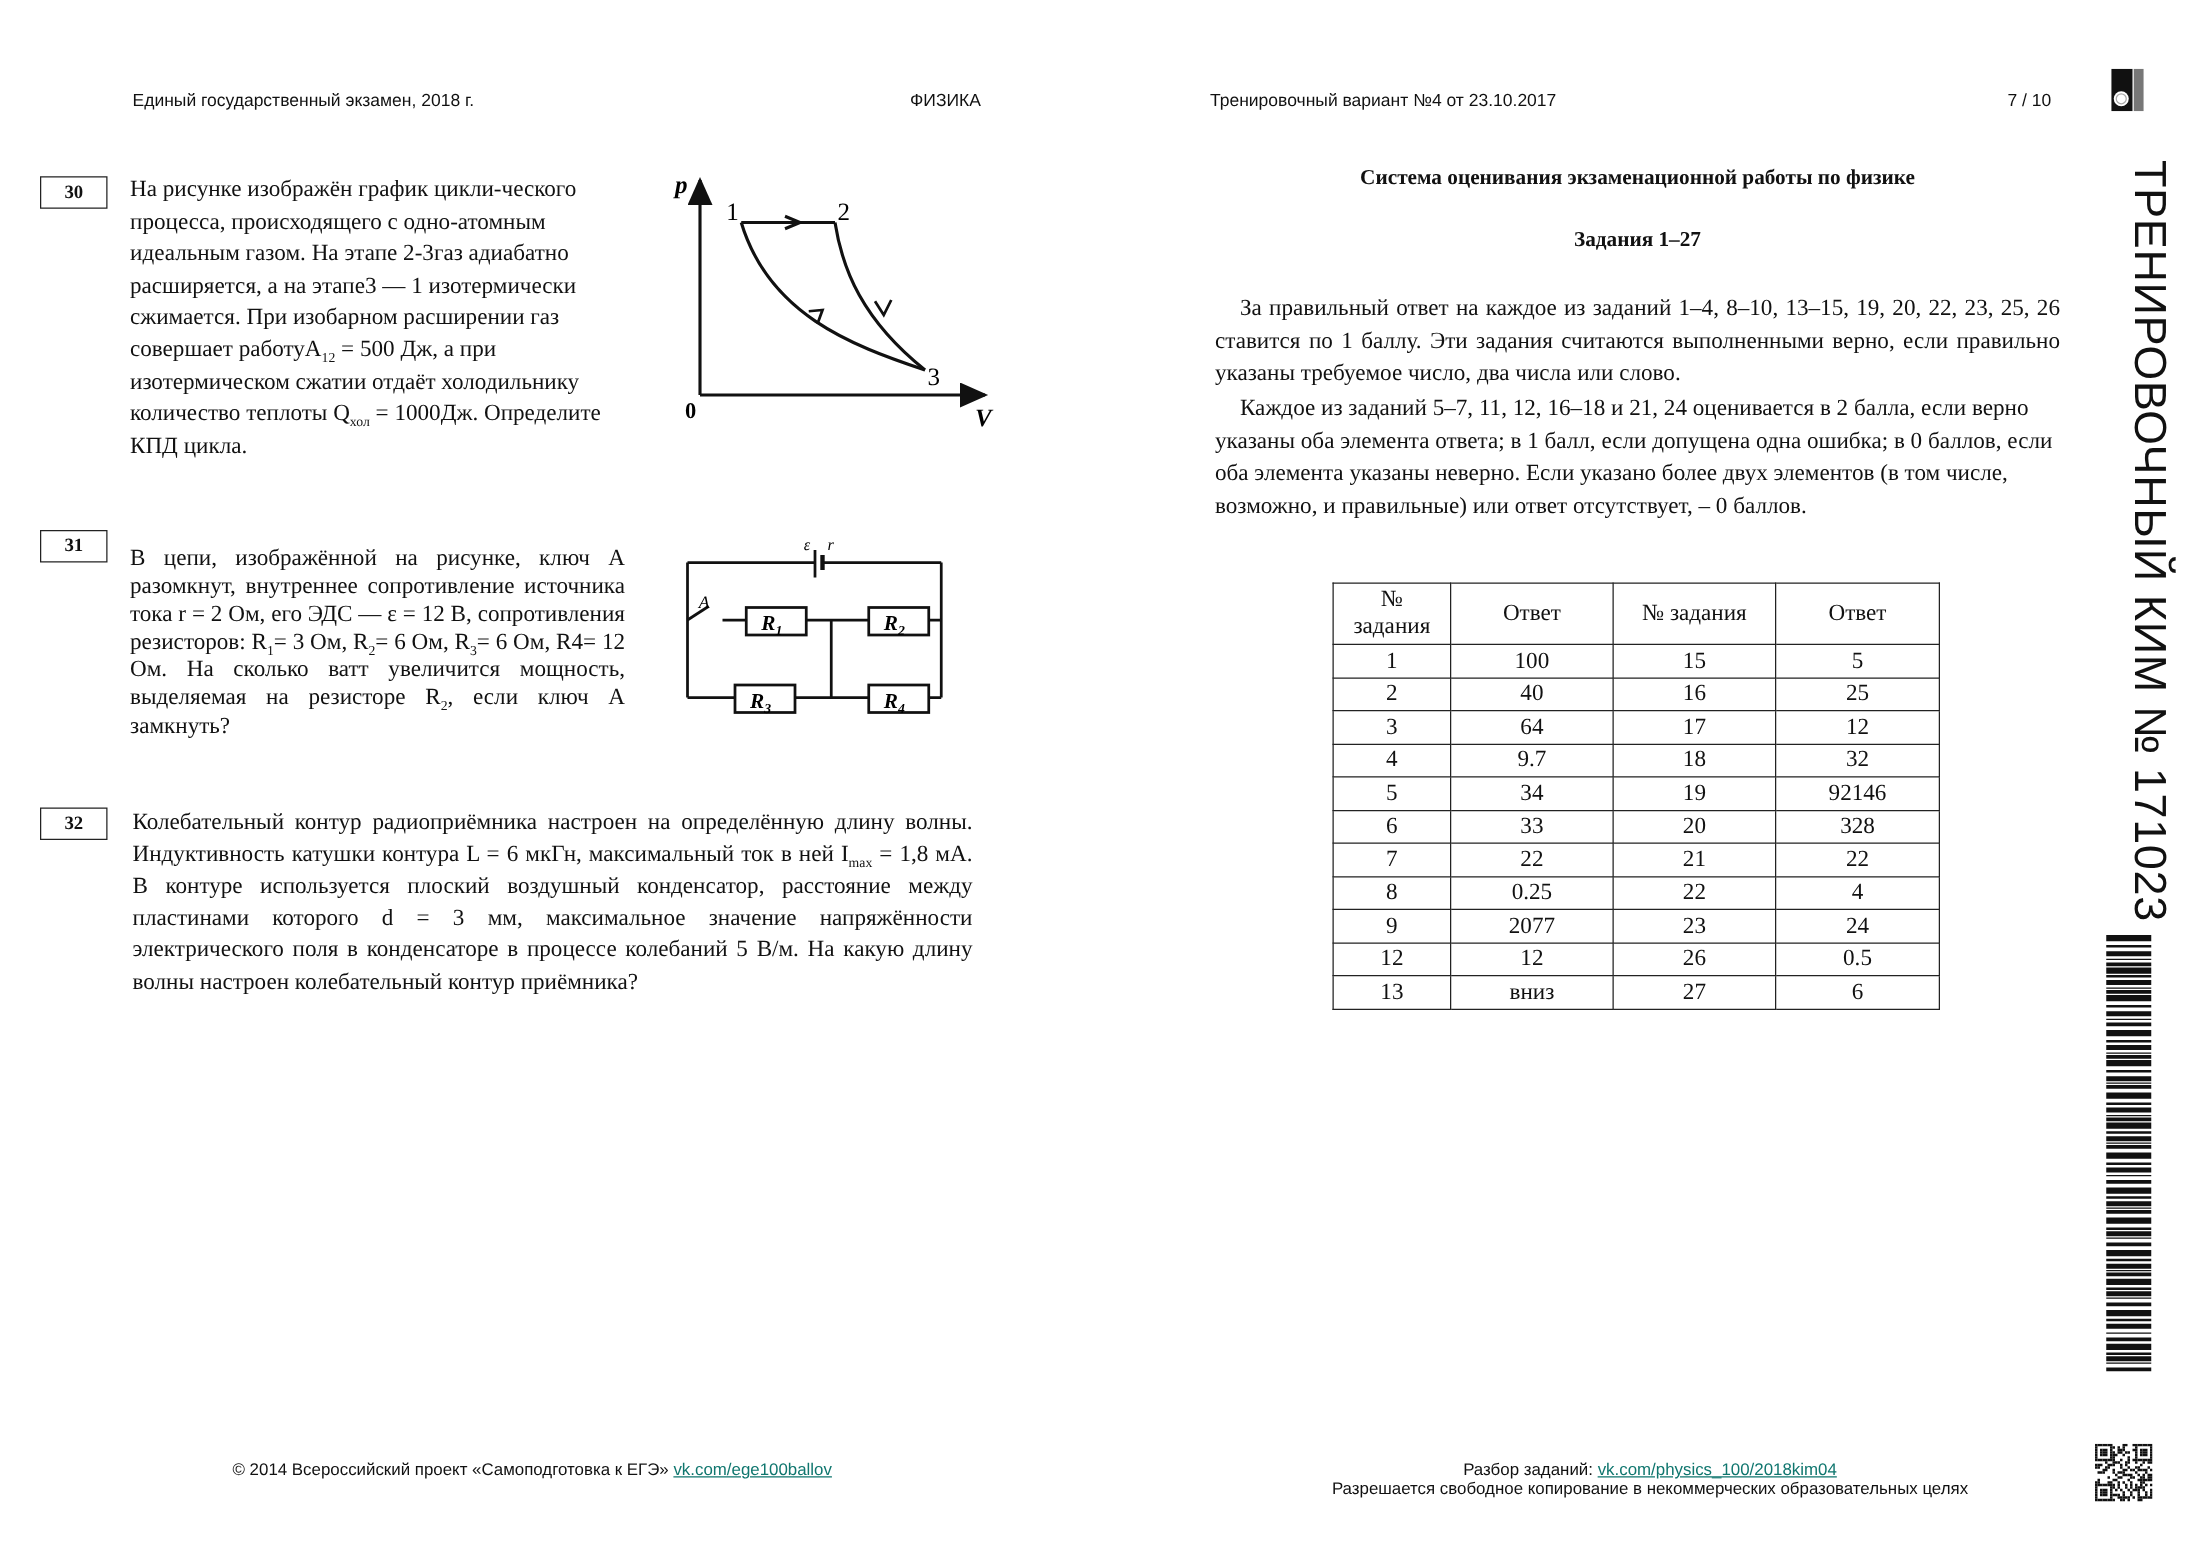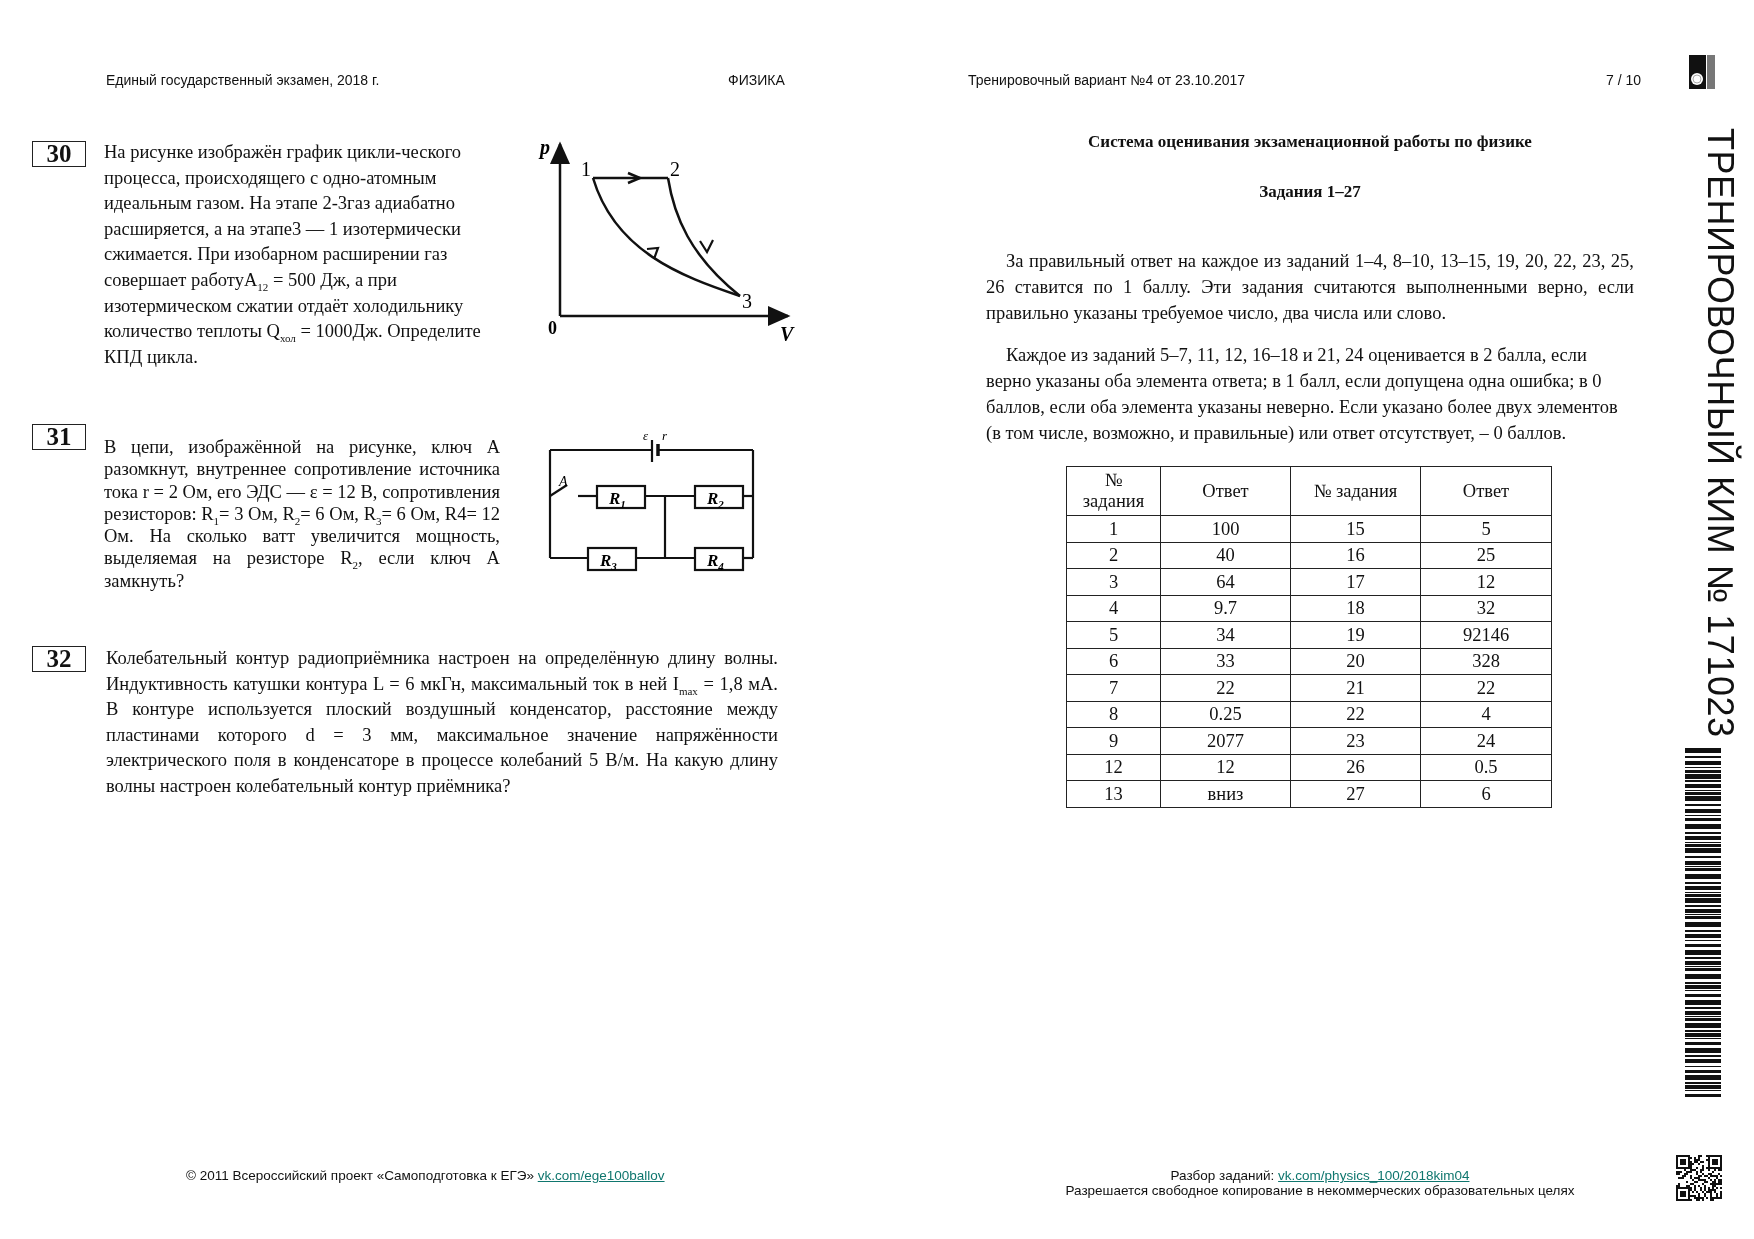--- a/index.html
+++ b/index.html
@@ -3,27 +3,27 @@
 <meta charset="utf-8">
 <style>
   html, body { margin:0; padding:0; background:#ffffff; }
   body { width:1754px; height:1239px; position:relative; overflow:hidden; color:#111; }
   .sans { font-family:"Liberation Sans", "DejaVu Sans", sans-serif; }
   .serif { font-family:"Liberation Serif", "DejaVu Serif", serif; }
   .abs { position:absolute; }
 
   .hdr { font-size:14px; top:72px; }
   .task-num { position:absolute; width:54px; height:26px; border:1.5px solid #222; box-sizing:border-box;
-              font-weight:bold; font-size:25px; text-align:center; line-height:24px; }
+              font-weight:bold; font-size:15px; text-align:center; line-height:24px; }
   .task-text { position:absolute; font-size:18.5px; line-height:25.6px; text-align:justify; }
   .task-text.left { text-align:left; }
   sub { font-size:11px; line-height:0; }
 
   .title-b { font-weight:bold; font-size:17px; text-align:center; }
-  .para { font-size:18.5px; line-height:26px; text-align:justify; text-indent:20px; margin:16px; }
+  .para { font-size:18.5px; line-height:26px; text-align:justify; text-indent:20px; margin:2px; }
 
   table.answers { position:absolute; left:1066px; top:466px; border-collapse:collapse; font-size:18.5px; }
   table.answers td, table.answers th { border:1.5px solid #222; text-align:center; font-weight:normal; padding:0; height:25.5px; line-height:22px; }
   table.answers th { height:48px; line-height:21px; }
 
   .footer { font-size:13.5px; }
   .link { color:#0f766e; text-decoration:underline; }
 
   .vtext { position:absolute; left:1697px; top:128px; transform-origin:0 0; transform:rotate(90deg) translate(0,-44px);
            font-size:36px; white-space:nowrap; letter-spacing:0.5px; }
@@ -558,18 +558,18 @@
       <rect x="14" y="44" width="2" height="2" fill="#111"></rect>
       <rect x="20" y="44" width="2" height="2" fill="#111"></rect>
       <rect x="22" y="44" width="2" height="2" fill="#111"></rect>
       <rect x="26" y="44" width="2" height="2" fill="#111"></rect>
       <rect x="34" y="44" width="2" height="2" fill="#111"></rect>
       <rect x="36" y="44" width="2" height="2" fill="#111"></rect>
     </svg>
 </div>
 
 <div class="abs sans footer" style="left:186px;top:1168px;">
-  <span>© 2011 Всероссийский проект «Самоподготовка к ЕГЭ» </span><span class="link">vk.com/ege100ballov</span>
+  <span>© 2014 Всероссийский проект «Самоподготовка к ЕГЭ» </span><span class="link">vk.com/ege100ballov</span>
 </div>
 <div class="abs sans footer" style="left:1020px;top:1168px;width:600px;text-align:center;">
   <div><span>Разбор заданий: </span><span class="link">vk.com/physics_100/2018kim04</span></div>
   <div>Разрешается свободное копирование в некоммерческих образовательных целях</div>
 </div>
 
 </body></html>

